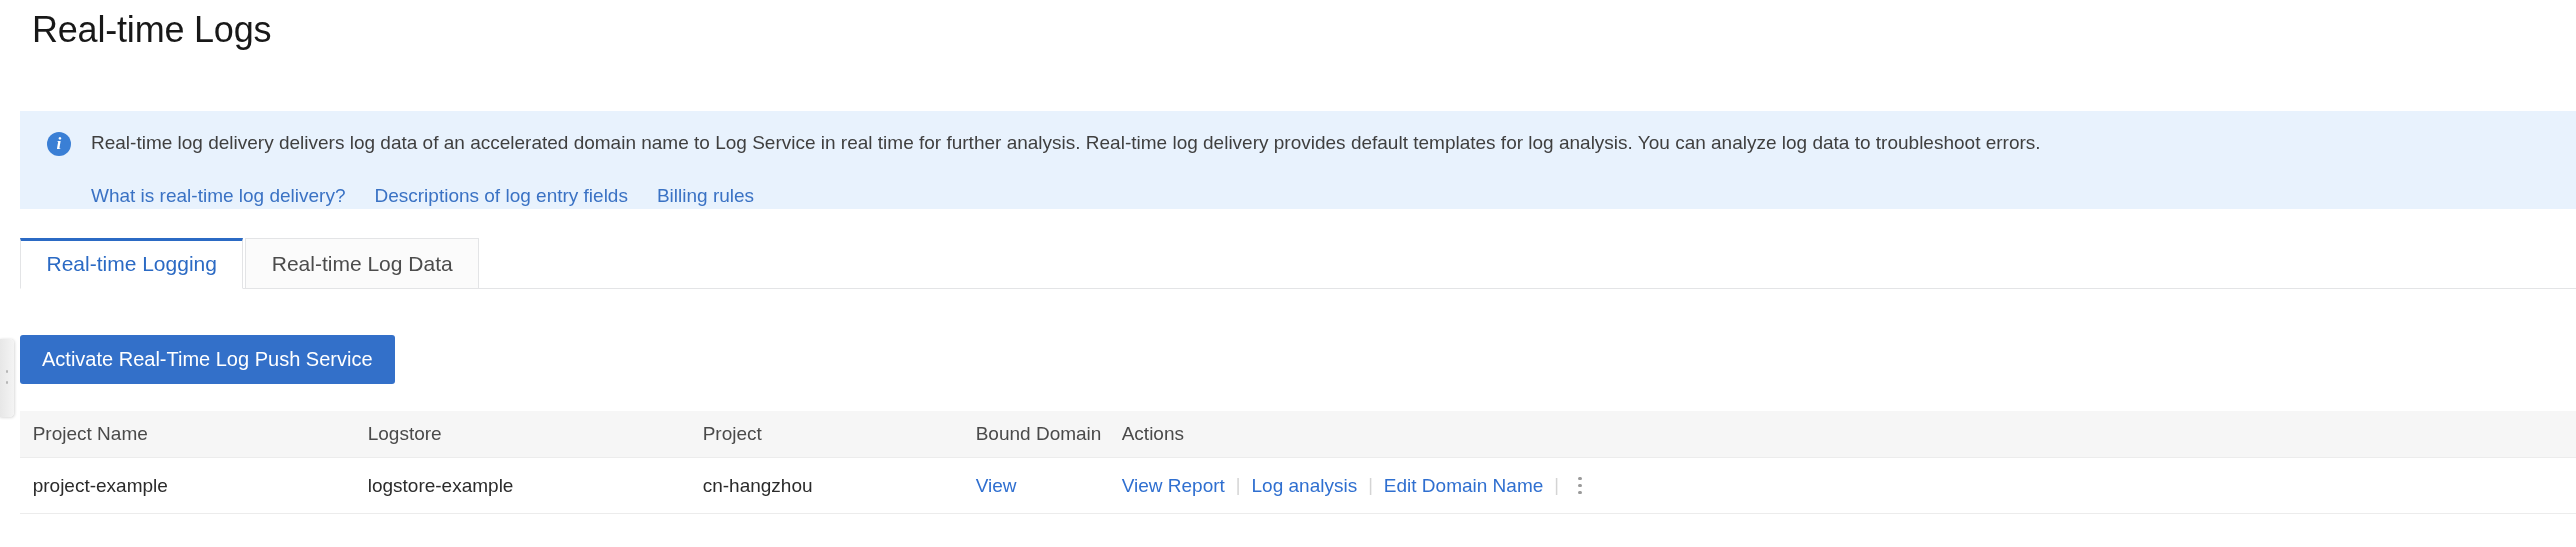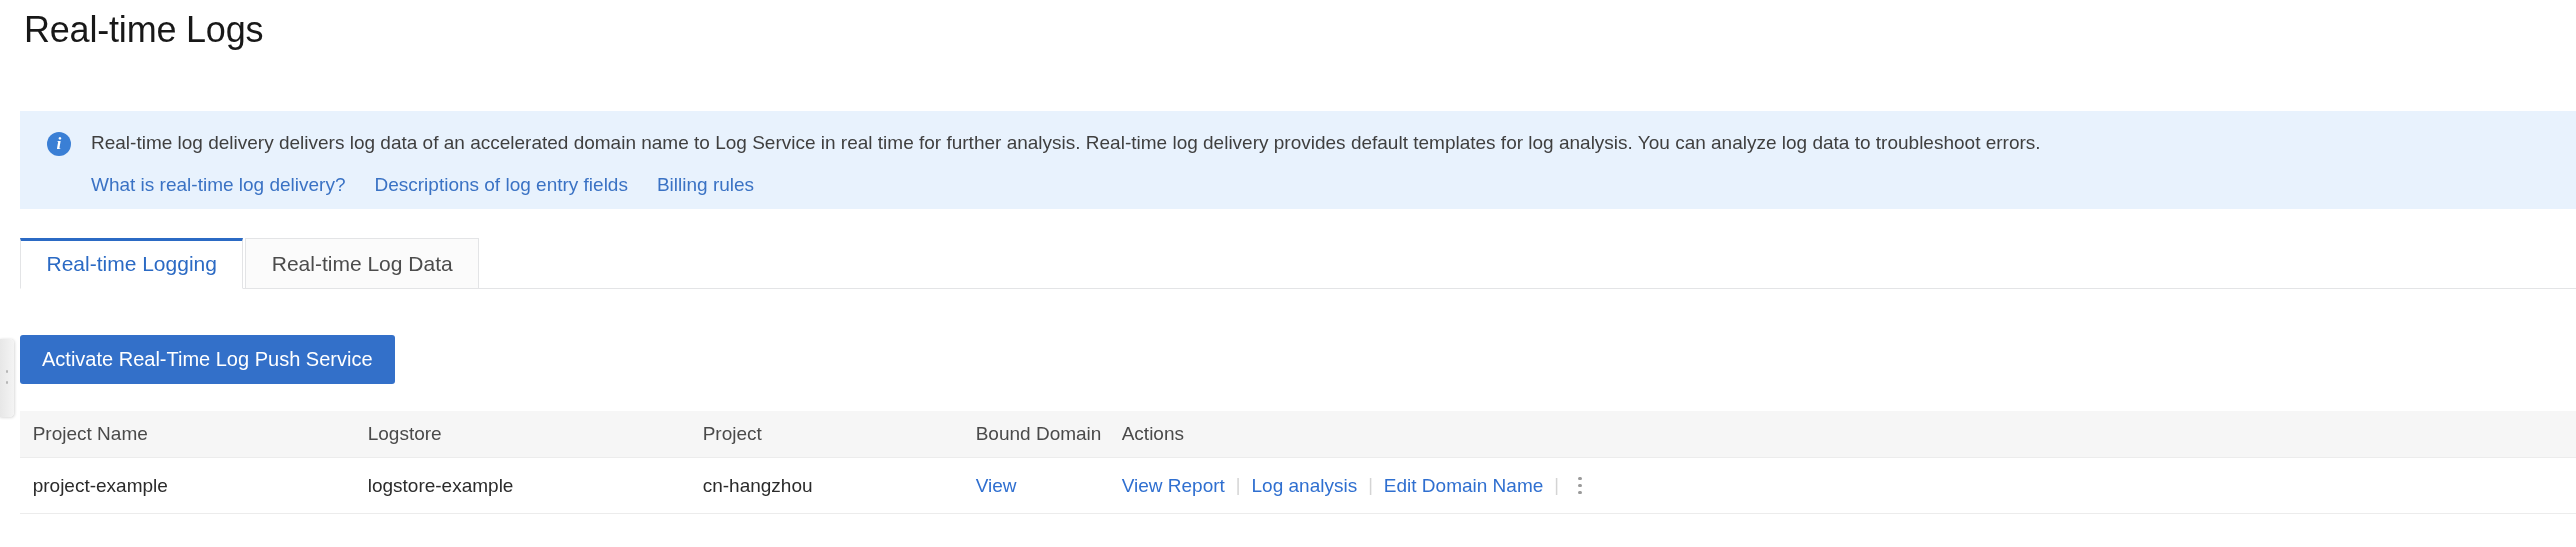--- a/index.html
+++ b/index.html
@@ -10,21 +10,21 @@
     font-family: "Liberation Sans", sans-serif;
     -webkit-font-smoothing: antialiased;
     overflow: hidden;
   }
 
   .page { position: relative; width: 2576px; height: 548px; background: #fff; }
 
   
   .page-title {
     position: absolute;
-    left: 24px; top: 9px;
+    left: 32px; top: 9px;
     font-size: 36px;
     font-weight: 400;
     color: #181818;
     letter-spacing: -0.2px;
     line-height: 42px;
   }
 
   
   .banner {
     position: absolute;
@@ -55,21 +55,21 @@
   }
   .banner-text {
     margin-left: 20px;
     font-size: 19px;
     line-height: 24px;
     color: #3f3f3f;
     white-space: nowrap;
   }
   .banner-links {
     padding-left: 71px;
-    margin-top: 17px;
+    margin-top: 28px;
     display: flex;
     gap: 29px;
   }
   .banner-links a {
     font-size: 19px;
     line-height: 24px;
     color: #3a72c4;
     text-decoration: none;
     cursor: pointer;
     white-space: nowrap;

